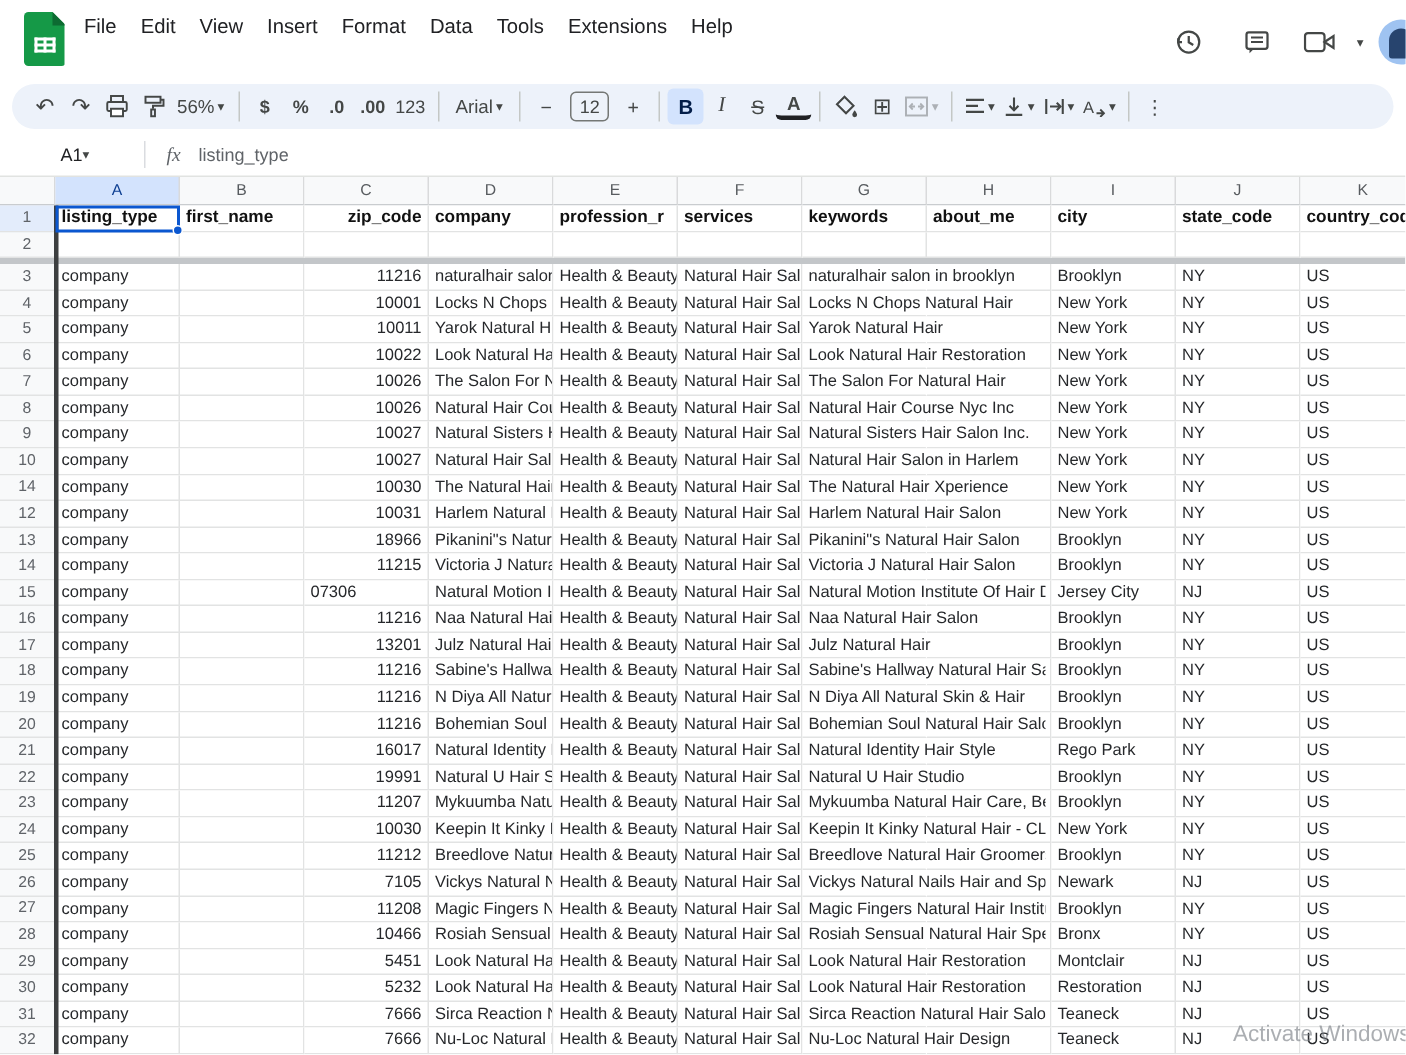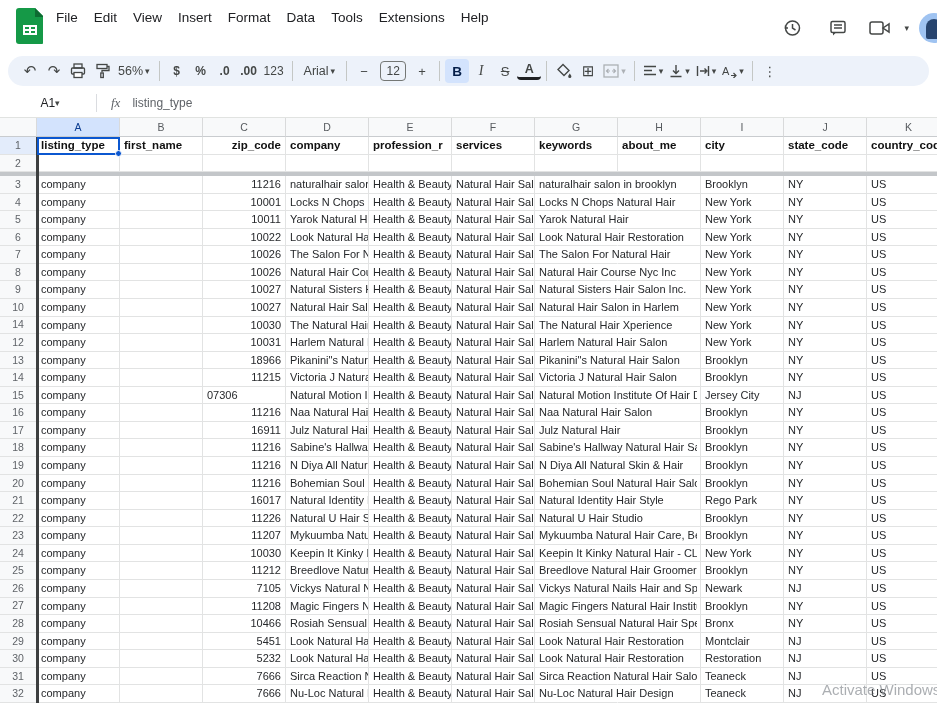--- a/index.html
+++ b/index.html
@@ -501,21 +501,21 @@
       </div>
       <div class="cell" style="width: 83px;"></div>
       <div class="cell" style="width: 83px;">Brooklyn</div>
       <div class="cell" style="width: 83px;">NY</div>
       <div class="cell" style="width: 84px;">US</div>
     </div>
     <div class="r drow">
       <div class="gut">17</div>
       <div class="cell" style="width: 83px;">company</div>
       <div class="cell" style="width: 83px;"></div>
-      <div class="cell num" style="width: 83px;">16911</div>
+      <div class="cell num" style="width: 83px;">13201</div>
       <div class="cell" style="width: 83px;">Julz Natural Hair</div>
       <div class="cell" style="width: 83px;">Health &amp; Beauty</div>
       <div class="cell" style="width: 83px;">Natural Hair Salons</div>
       <div class="cell kwcell" style="width: 83px;">
         <div class="kwspill">Julz Natural Hair</div>
       </div>
       <div class="cell" style="width: 83px;"></div>
       <div class="cell" style="width: 83px;">Brooklyn</div>
       <div class="cell" style="width: 83px;">NY</div>
       <div class="cell" style="width: 84px;">US</div>
@@ -581,21 +581,21 @@
       </div>
       <div class="cell" style="width: 83px;"></div>
       <div class="cell" style="width: 83px;">Rego Park</div>
       <div class="cell" style="width: 83px;">NY</div>
       <div class="cell" style="width: 84px;">US</div>
     </div>
     <div class="r drow">
       <div class="gut">22</div>
       <div class="cell" style="width: 83px;">company</div>
       <div class="cell" style="width: 83px;"></div>
-      <div class="cell num" style="width: 83px;">11226</div>
+      <div class="cell num" style="width: 83px;">19991</div>
       <div class="cell" style="width: 83px;">Natural U Hair Studio</div>
       <div class="cell" style="width: 83px;">Health &amp; Beauty</div>
       <div class="cell" style="width: 83px;">Natural Hair Salons</div>
       <div class="cell kwcell" style="width: 83px;">
         <div class="kwspill">Natural U Hair Studio</div>
       </div>
       <div class="cell" style="width: 83px;"></div>
       <div class="cell" style="width: 83px;">Brooklyn</div>
       <div class="cell" style="width: 83px;">NY</div>
       <div class="cell" style="width: 84px;">US</div>

